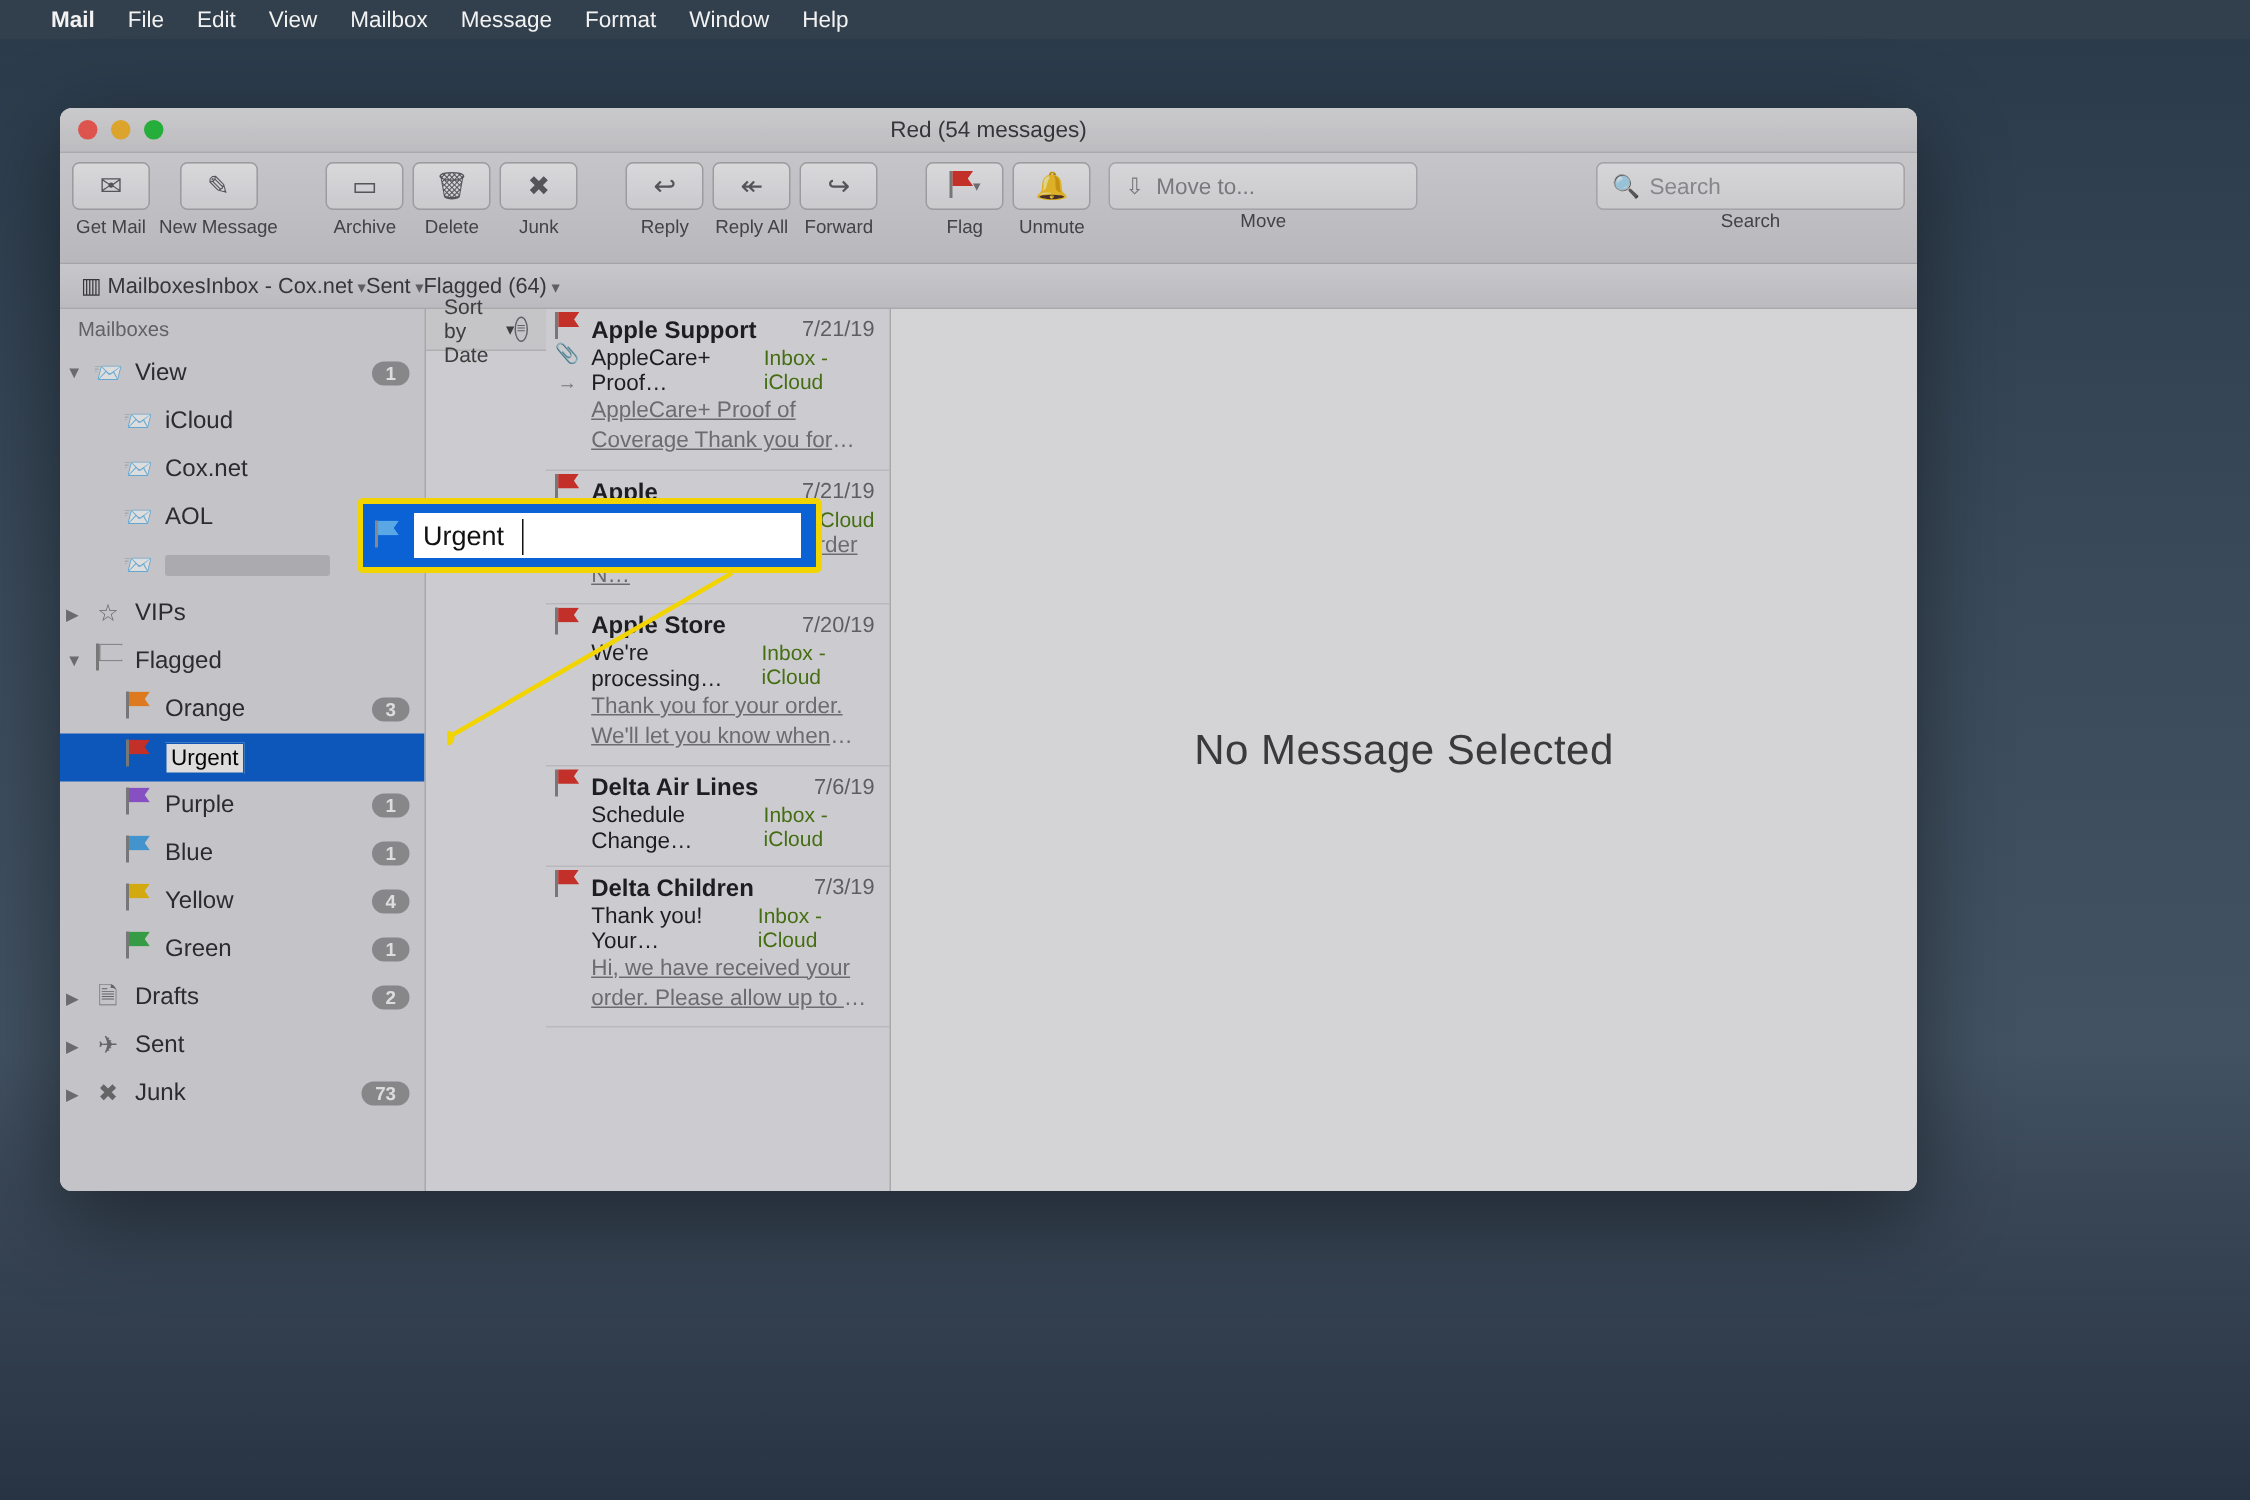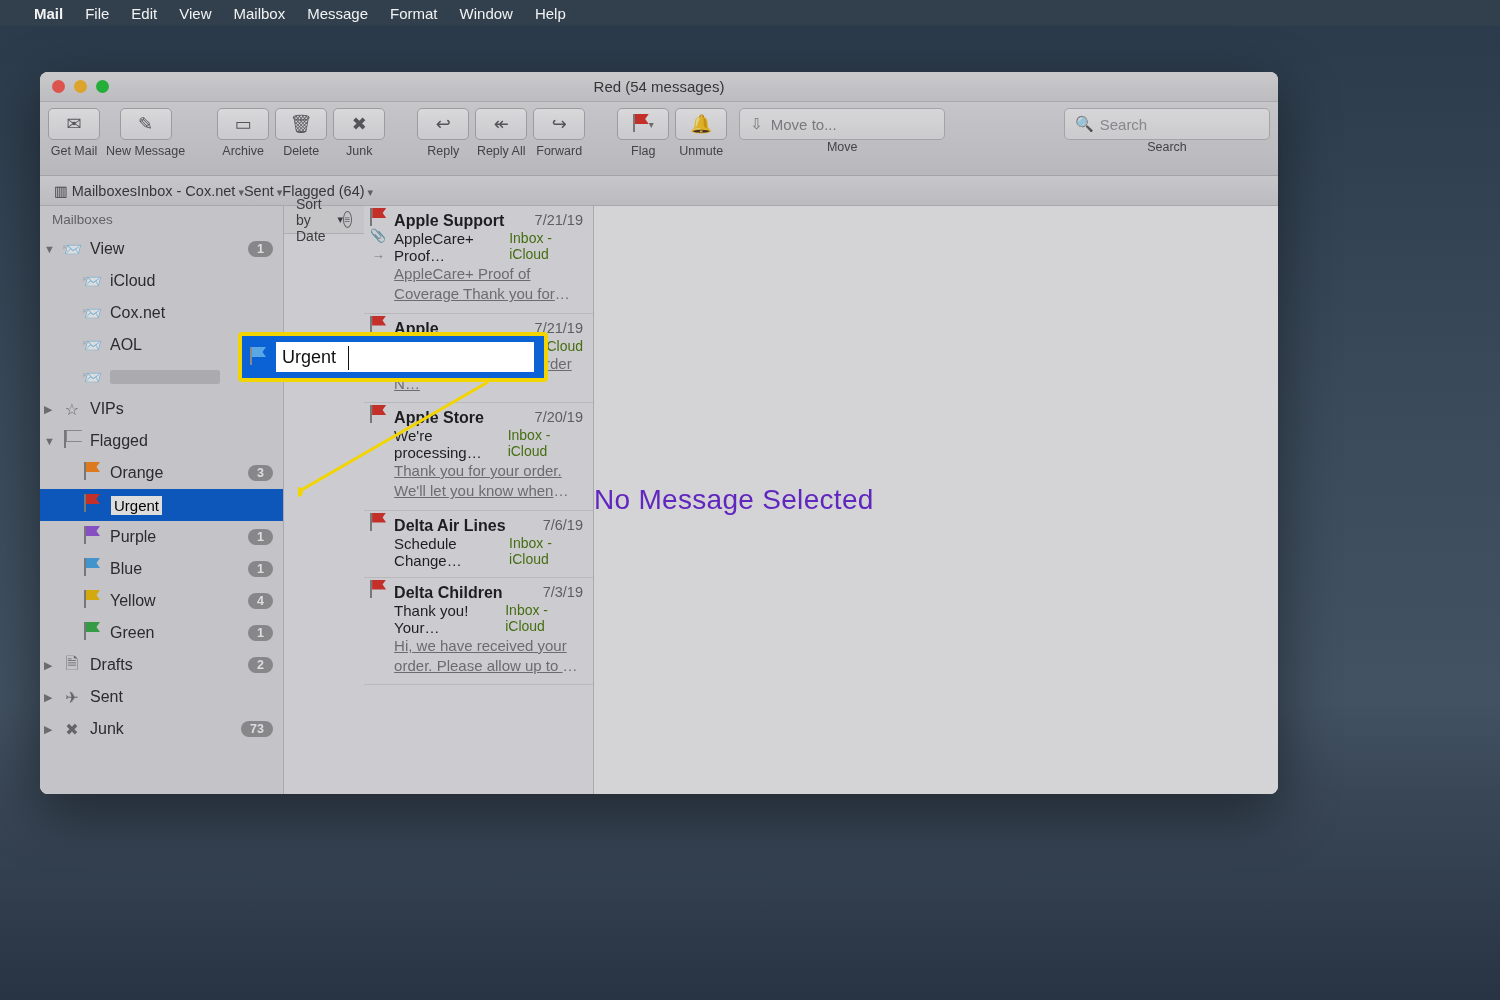--- a/index.html
+++ b/index.html
@@ -50,21 +50,21 @@
 .msort .filter { margin-left:auto; width:17px; height:17px; border:1.4px solid #6f6f73; border-radius:50%; display:flex; align-items:center; justify-content:center; font-size:10px; color:#6f6f73; }
 .msg { border-bottom:1px solid #d5d5d9; padding:6px 10px 8px 30px; position:relative; color:#555; }
 .msg .l1 { display:flex; font-size:16px; color:#1f1f21; font-weight:700; }
 .msg .l1 .date { margin-left:auto; font-weight:400; color:#6a6a6d; font-size:14.5px; }
 .msg .l2 { display:flex; font-size:15px; color:#1f1f21; }
 .msg .l2 .loc { margin-left:auto; color:#4d7c0f; font-size:14px; }
 .msg .prev { font-size:15px; color:#7a7a7e; line-height:1.35; display:-webkit-box; -webkit-line-clamp:2; -webkit-box-orient:vertical; overflow:hidden;text-decoration:underline; }
 .msg .gut { position:absolute; left:6px; top:6px; display:flex; flex-direction:column; gap:4px; color:#8a8a8e; font-size:13px; align-items:center; }
 .redflag { --fc:#e0342b; }
 
-.readpane { flex:1; background:#f5f5f7; display:flex; align-items:center; color:#6d28d9; font-size:28px; letter-spacing:.3px; }
+.readpane { flex:1; background:#f5f5f7; display:flex; align-items:center; justify-content:center; color:#404040; font-size:28px; letter-spacing:.3px; }
 
 .popover { position:absolute; left:198px; top:260px; width:310px; height:50px; border:4px solid #f2d400; border-radius:4px; background:#0a62d4; display:flex; align-items:center; padding:4px 8px; gap:8px; z-index:20; }
 .popover .editbox { flex:1; height:34px; background:#fff; border:2px solid #0a62d4; display:flex; align-items:center; padding:0 6px; font-size:18px; color:#111; position:relative; }
 .popover .editbox::after { content:""; position:absolute; left:72px; top:4px; width:1px; height:24px; background:#111; }
 .leader { position:absolute; left:258px; top:310px; width:220px; height:180px; z-index:19; pointer-events:none; }
 
 .dim { position:absolute; inset:0; background:rgba(30,30,32,.15); pointer-events:none; }
 </style>
 </head>
 <body>

